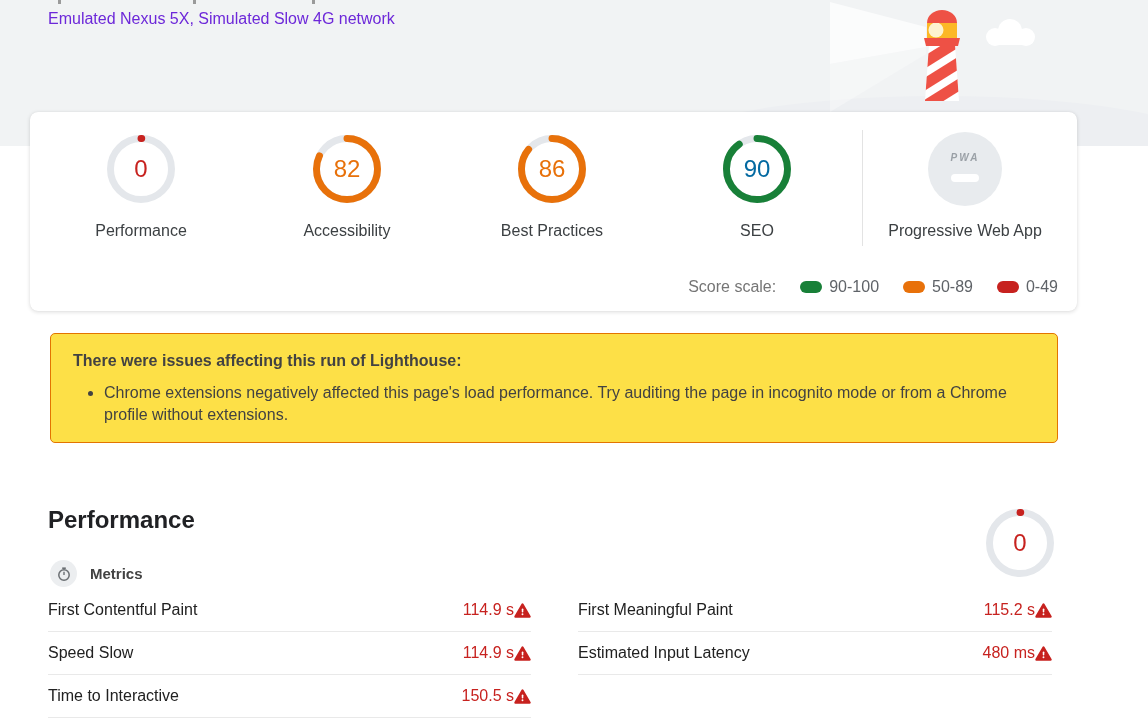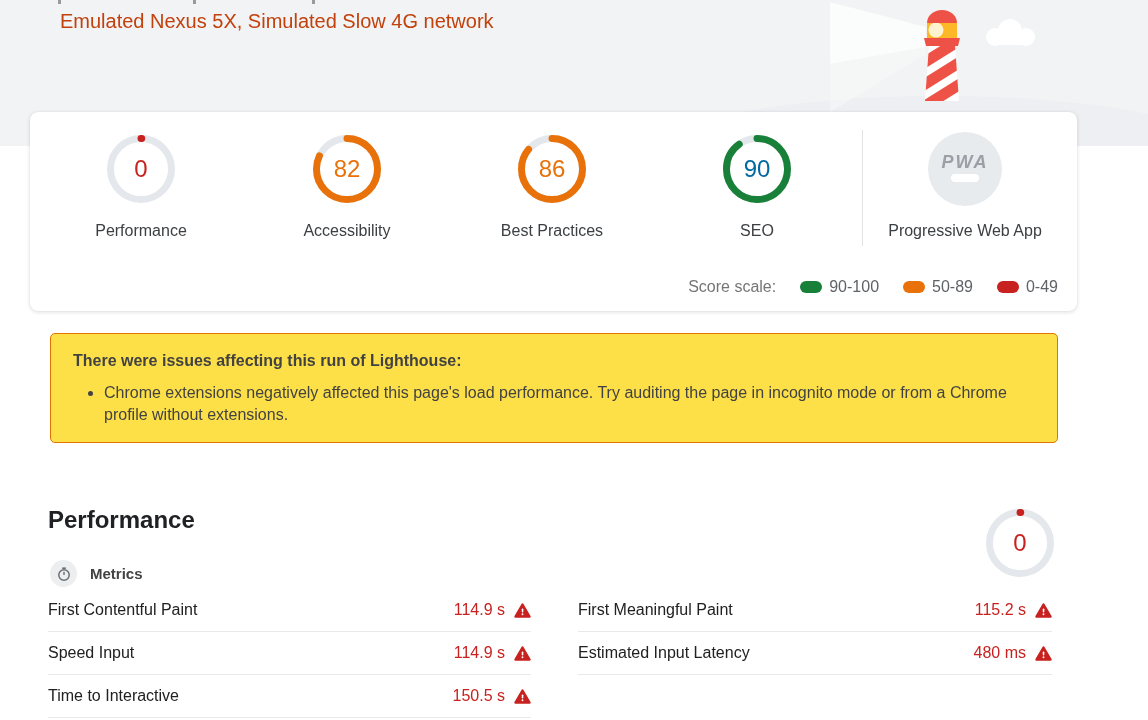--- a/index.html
+++ b/index.html
@@ -4,40 +4,40 @@
 <style>
   * { margin:0; padding:0; box-sizing:border-box; }
   html,body { width:1148px; height:720px; overflow:hidden; background:#fff;
               font-family:"Liberation Sans", sans-serif; position:relative; }
 
   
   .header-band { position:absolute; left:0; top:0; width:1148px; height:146px;
                  background:#f1f3f4; overflow:hidden; }
   .hill { position:absolute; left:660px; top:96px; width:560px; height:110px;
           background:#edeff2; border-radius:50%; }
-  .device-info { position:absolute; left:60px; top:10px; font-size:20px; color:#c2410c; }
+  .device-info { position:absolute; left:48px; top:10px; font-size:16px; color:#6d28d9; }
   .clip-mark { position:absolute; top:0; width:3px; height:4px; background:#9a9a9a; }
   .lh-art { position:absolute; left:830px; top:0; }
 
   
   .score-card { position:absolute; left:30px; top:112px; width:1047px; height:199px;
                 background:#fff; border-radius:8px;
                 box-shadow:0 1px 4px rgba(0,0,0,0.14), 0 0 1px rgba(0,0,0,0.08); }
   .score-col { position:absolute; top:20px; width:200px; text-align:center; cursor:pointer; }
   .gauge { position:relative; width:74px; height:74px; margin:0 auto; }
   .gauge svg { display:block; }
   .gauge-num { position:absolute; inset:0; display:flex; align-items:center;
                justify-content:center; font-size:24px; }
   .score-label { margin-top:16px; font-size:16px; color:#3c4043; }
   .v-divider { position:absolute; left:832px; top:18px; width:1px; height:116px; background:#e3e3e3; }
 
   .pwa-circle { position:relative; width:74px; height:74px; margin:0 auto; border-radius:50%;
                 background:#e8ebee; }
   .pwa-text { position:absolute; left:0; right:0; top:20px; text-align:center;
-              font-size:18px; font-weight:bold; letter-spacing:2px; color:#9aa0a6;
+              font-size:10px; font-weight:bold; letter-spacing:2px; color:#9aa0a6;
               font-style:italic; }
   .pwa-dash { position:absolute; left:23px; top:42px; width:28px; height:8px;
               background:#fff; border-radius:4px; }
 
   .score-scale { position:absolute; right:19px; top:166px; display:flex; align-items:flex-start;
                  gap:24px; font-size:16px; color:#5f6368; }
   .scale-item { display:flex; align-items:center; gap:7px; }
   .scale-caption { color:#757575; }
   .pill { width:22px; height:12px; border-radius:6px; }
   .pill.pass { background:var(--pass); }
@@ -58,21 +58,21 @@
   .timer-bg { width:27px; height:27px; border-radius:50%; background:#eceef0;
               display:flex; align-items:center; justify-content:center; }
   .metrics-label { font-size:15px; font-weight:bold; color:#424242; }
 
   .metric-col { position:absolute; top:589px; }
   .metric-col.left { left:48px; width:483px; }
   .metric-col.right { left:578px; width:474px; }
   .metric-row { height:43px; display:flex; align-items:center; justify-content:space-between;
                 border-bottom:1px solid #e9e9e9; }
   .metric-name { font-size:16px; color:#212121; }
-  .metric-value { display:flex; align-items:center; gap:9px; font-size:16px; color:var(--fail); }
+  .metric-value { display:flex; align-items:center; font-size:16px; color:var(--fail); }
   .warn-icon { color:var(--fail); display:flex; }
 </style>
 </head>
 <body>
 
 <div class="header-band">
   <div class="hill"></div>
 
   <span class="clip-mark" style="left:58px"></span>
   <span class="clip-mark" style="left:193px"></span>
@@ -218,21 +218,21 @@
       <span class="warn-icon">
         <svg width="17" height="15" viewBox="0 0 24 22">
             <path d="M12 2 L22.5 20 H1.5 Z" fill="currentColor" stroke="currentColor" stroke-width="3" stroke-linejoin="round"></path>
             <rect x="10.9" y="8" width="2.3" height="6" rx="1.1" fill="#fff"></rect>
             <circle cx="12" cy="16.6" r="1.4" fill="#fff"></circle>
           </svg>
       </span>
       </span>
   </div>
   <div class="metric-row">
-    <span class="metric-name">Speed Input</span>
+    <span class="metric-name">Speed Slow</span>
     <span class="metric-value">
         <span>114.9 s</span>
       <span class="warn-icon">
         <svg width="17" height="15" viewBox="0 0 24 22">
             <path d="M12 2 L22.5 20 H1.5 Z" fill="currentColor" stroke="currentColor" stroke-width="3" stroke-linejoin="round"></path>
             <rect x="10.9" y="8" width="2.3" height="6" rx="1.1" fill="#fff"></rect>
             <circle cx="12" cy="16.6" r="1.4" fill="#fff"></circle>
           </svg>
       </span>
       </span>

